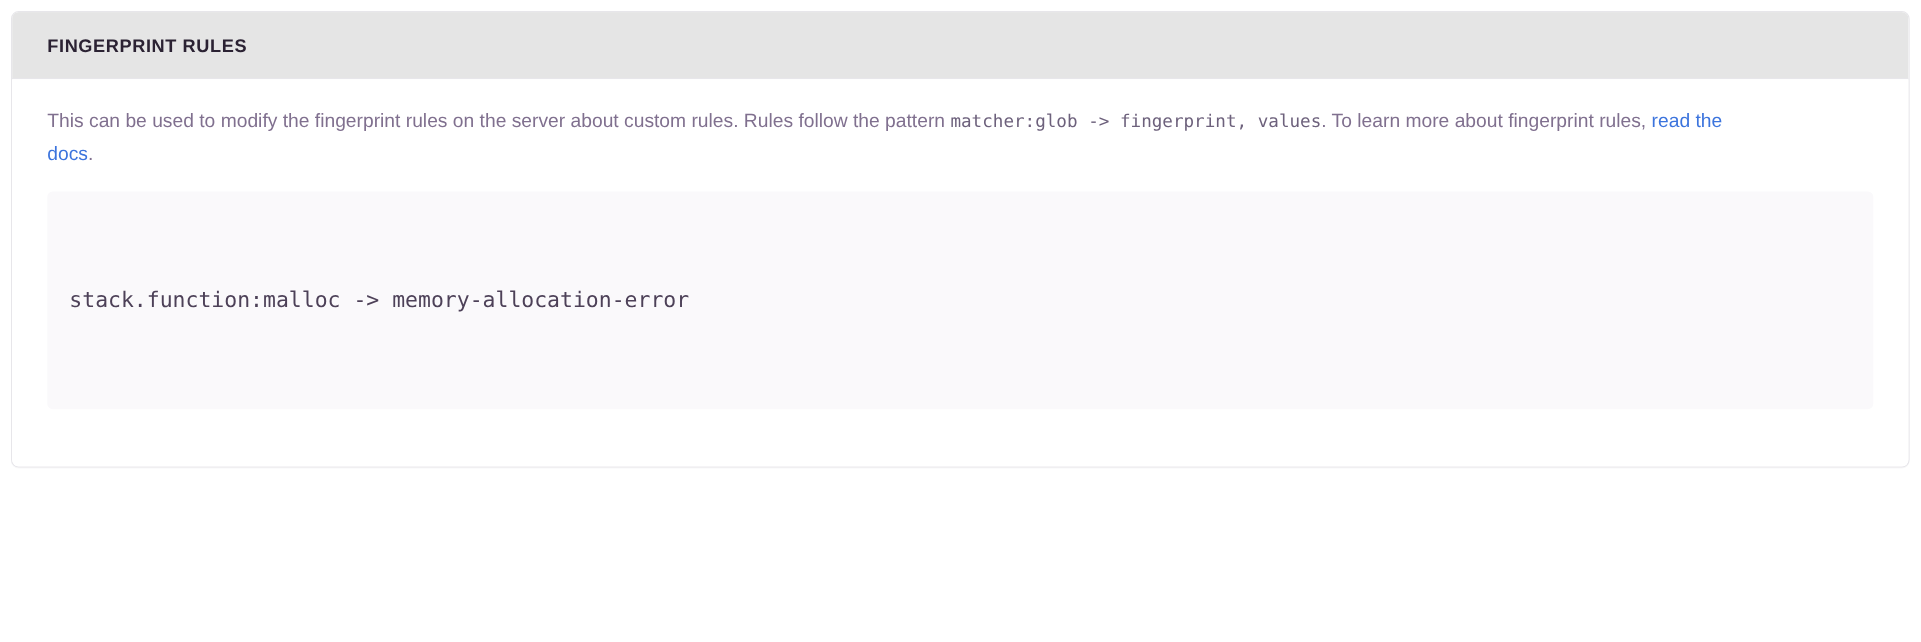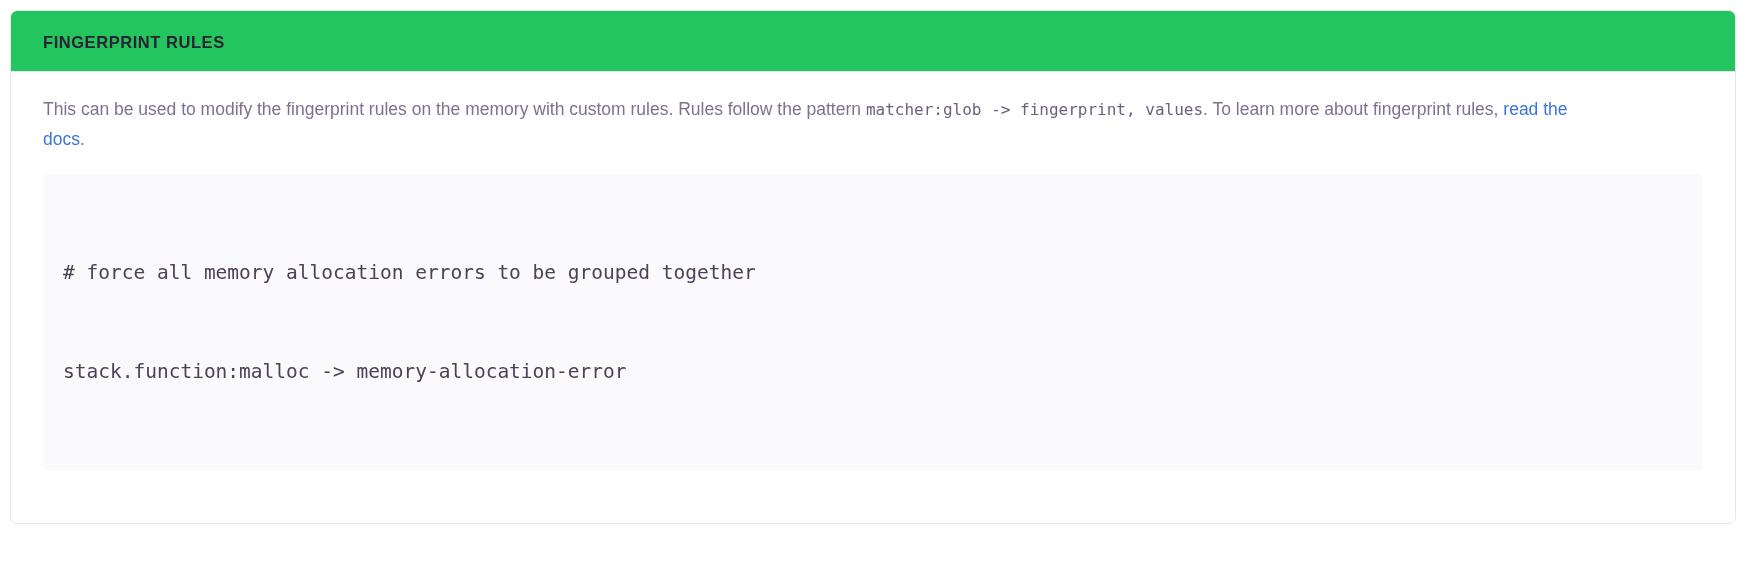--- a/index.html
+++ b/index.html
@@ -26,21 +26,21 @@
   .panel {
     border: 1px solid #e7e6ea;
     border-radius: 7px;
     background: #ffffff;
     width: 1726px;
     overflow: hidden;
     box-shadow: 0 1px 0 rgba(43,34,51,0.03);
   }
 
   .panel-header {
-    background: #22c55e;
+    background: #e5e5e5;
     border-bottom: 1px solid #e7e6ea;
     padding: 22px 32px 20px 32px;
   }
   .panel-header h2 {
     margin: 0;
     font-size: 16.5px;
     font-weight: bold;
     letter-spacing: 0.55px;
     color: #2b2233;
     text-transform: uppercase;
@@ -91,27 +91,26 @@
 
   <section class="panel">
 
     <div class="panel-header">
       <h2>FINGERPRINT RULES</h2>
     </div>
 
     <div class="panel-body">
 
       <p class="description">
-        <span>This can be used to modify the fingerprint rules on the memory with custom rules. Rules follow the pattern</span>
+        <span>This can be used to modify the fingerprint rules on the server about custom rules. Rules follow the pattern</span>
         <span class="code-inline">matcher:glob -&gt; fingerprint, values</span><span>. To learn more about fingerprint rules,</span>
         <a class="docs-link" href="#">read the docs</a><span>.</span>
       </p>
 
       <div class="code-example">
-        <span class="code-line"># force all memory allocation errors to be grouped together</span>
         <span class="code-line">stack.function:malloc -&gt; memory-allocation-error</span>
       </div>
 
     </div>
 
   </section>
 
 </div>
 
 </body></html>

